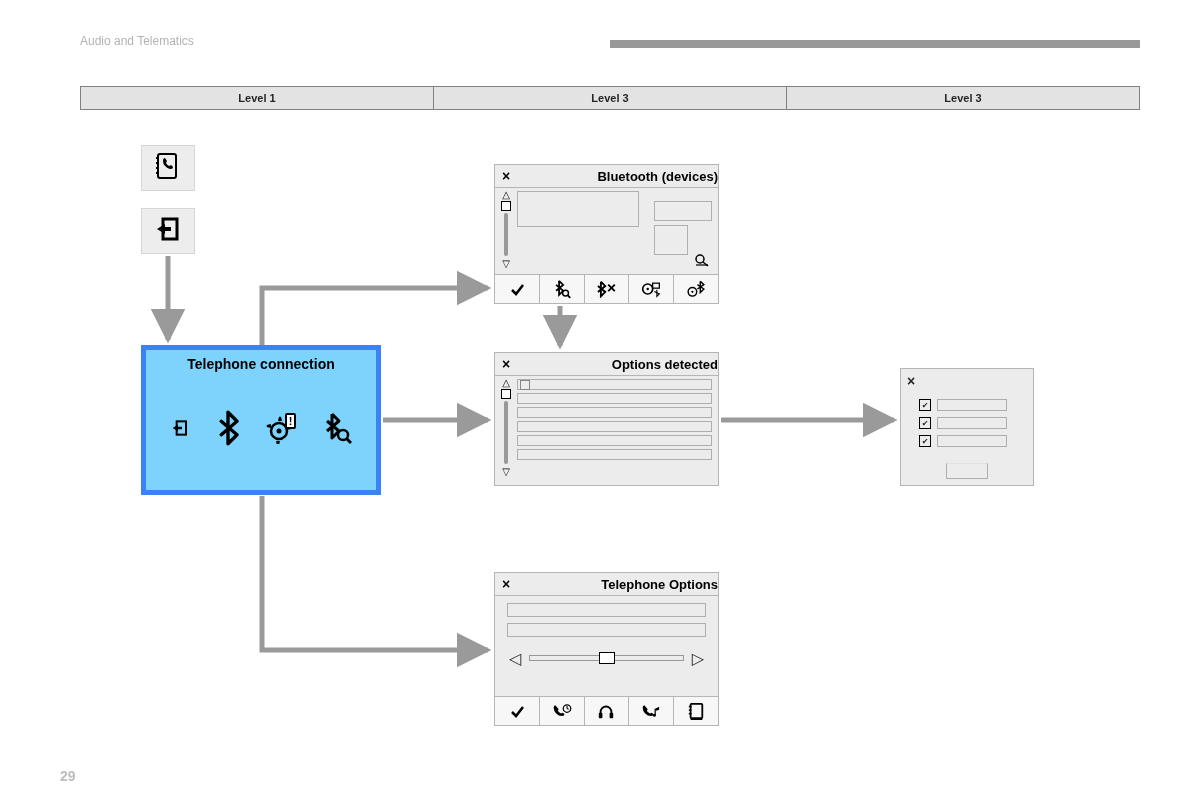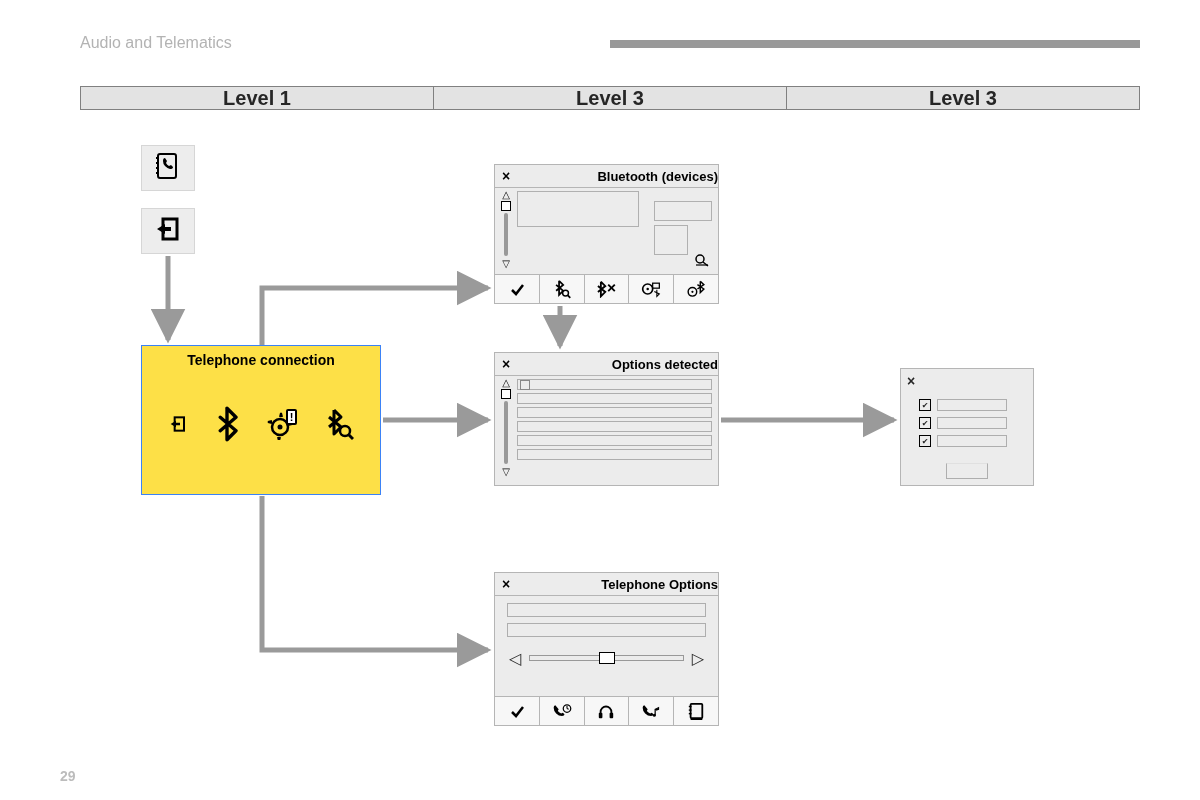--- a/index.html
+++ b/index.html
@@ -15,21 +15,21 @@
     position: relative;
     width: 1200px;
     height: 800px;
   }
 
   
   .section-title {
     position: absolute;
     left: 80px;
     top: 34px;
-    font-size: 16px;
+    font-size: 12px;
     color: #b3b3b3;
   }
   .header-bar {
     position: absolute;
     left: 610px;
     top: 40px;
     width: 530px;
     height: 8px;
     background: #999;
   }
@@ -43,21 +43,21 @@
     height: 24px;
     display: flex;
   }
   .level-cell {
     flex: 1 1 0;
     border: 1px solid #808080;
     background: #e3e3e3;
     display: flex;
     align-items: center;
     justify-content: center;
-    font-size: 20px;
+    font-size: 11px;
     font-weight: bold;
     color: #262626;
     box-sizing: border-box;
   }
   .level-cell + .level-cell { border-left: none; }
 
   
   .icon-tile {
     position: absolute;
     width: 54px;
@@ -70,22 +70,22 @@
     box-sizing: border-box;
   }
 
   
   .tel-panel {
     position: absolute;
     left: 141px;
     top: 345px;
     width: 240px;
     height: 150px;
-    background: #fde047;
-    border: 1px solid #3b82f6;
+    background: #7dd3fc;
+    border: 5px solid #3b82f6;
     box-sizing: border-box;
   }
   .tel-panel .title {
     position: absolute;
     top: 6px;
     left: 0;
     right: 0;
     text-align: center;
     font-weight: bold;
     font-size: 14px;

